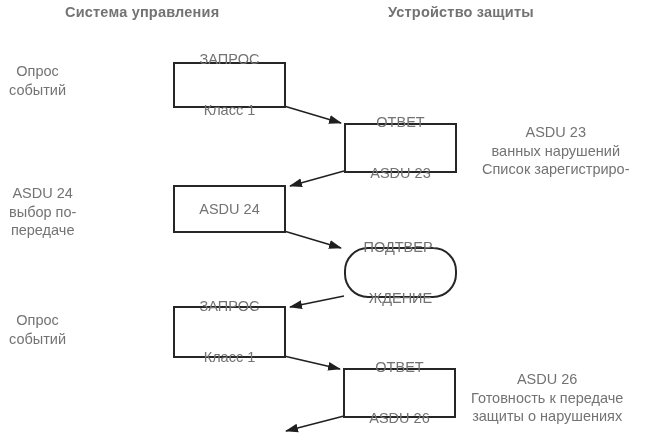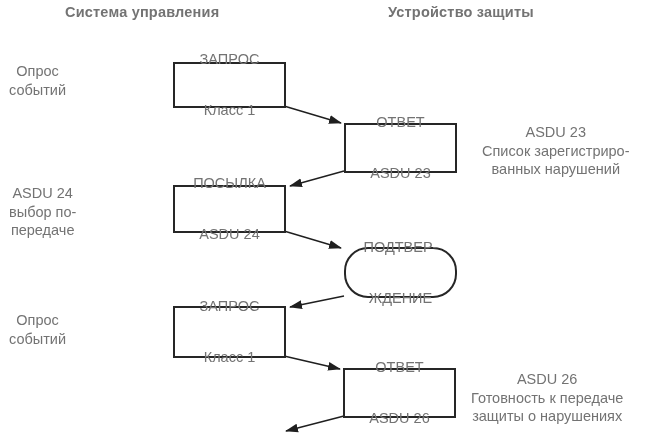--- a/index.html
+++ b/index.html
@@ -94,21 +94,20 @@
 
   <div class="box" id="box-1">
     <span>ЗАПРОС</span>
     <span>Класс 1</span>
   </div>
   <div class="box" id="box-2">
     <span>ОТВЕТ</span>
     <span>ASDU 23</span>
   </div>
   <div class="box" id="box-3">
-    <span>ПОСЫЛКА</span>
     <span>ASDU 24</span>
   </div>
   <div class="box" id="box-4">
     <span>ПОДТВЕР-</span>
     <span>ЖДЕНИЕ</span>
   </div>
   <div class="box" id="box-5">
     <span>ЗАПРОС</span>
     <span>Класс 1</span>
   </div>
@@ -126,22 +125,22 @@
     <span>выбор по-</span>
     <span>передаче</span>
   </div>
   <div class="note" id="note-l3">
     <span>Опрос</span>
     <span>событий</span>
   </div>
 
   <div class="note" id="note-r1">
     <span>ASDU 23</span>
+    <span>ванных нарушений</span>
     <span>Список зарегистриро-</span>
-    <span>ванных нарушений</span>
   </div>
   <div class="note" id="note-r2">
     <span>ASDU 26</span>
     <span>Готовность к передаче</span>
     <span>защиты о нарушениях</span>
   </div>
 
 </div>
 
 </body></html>

